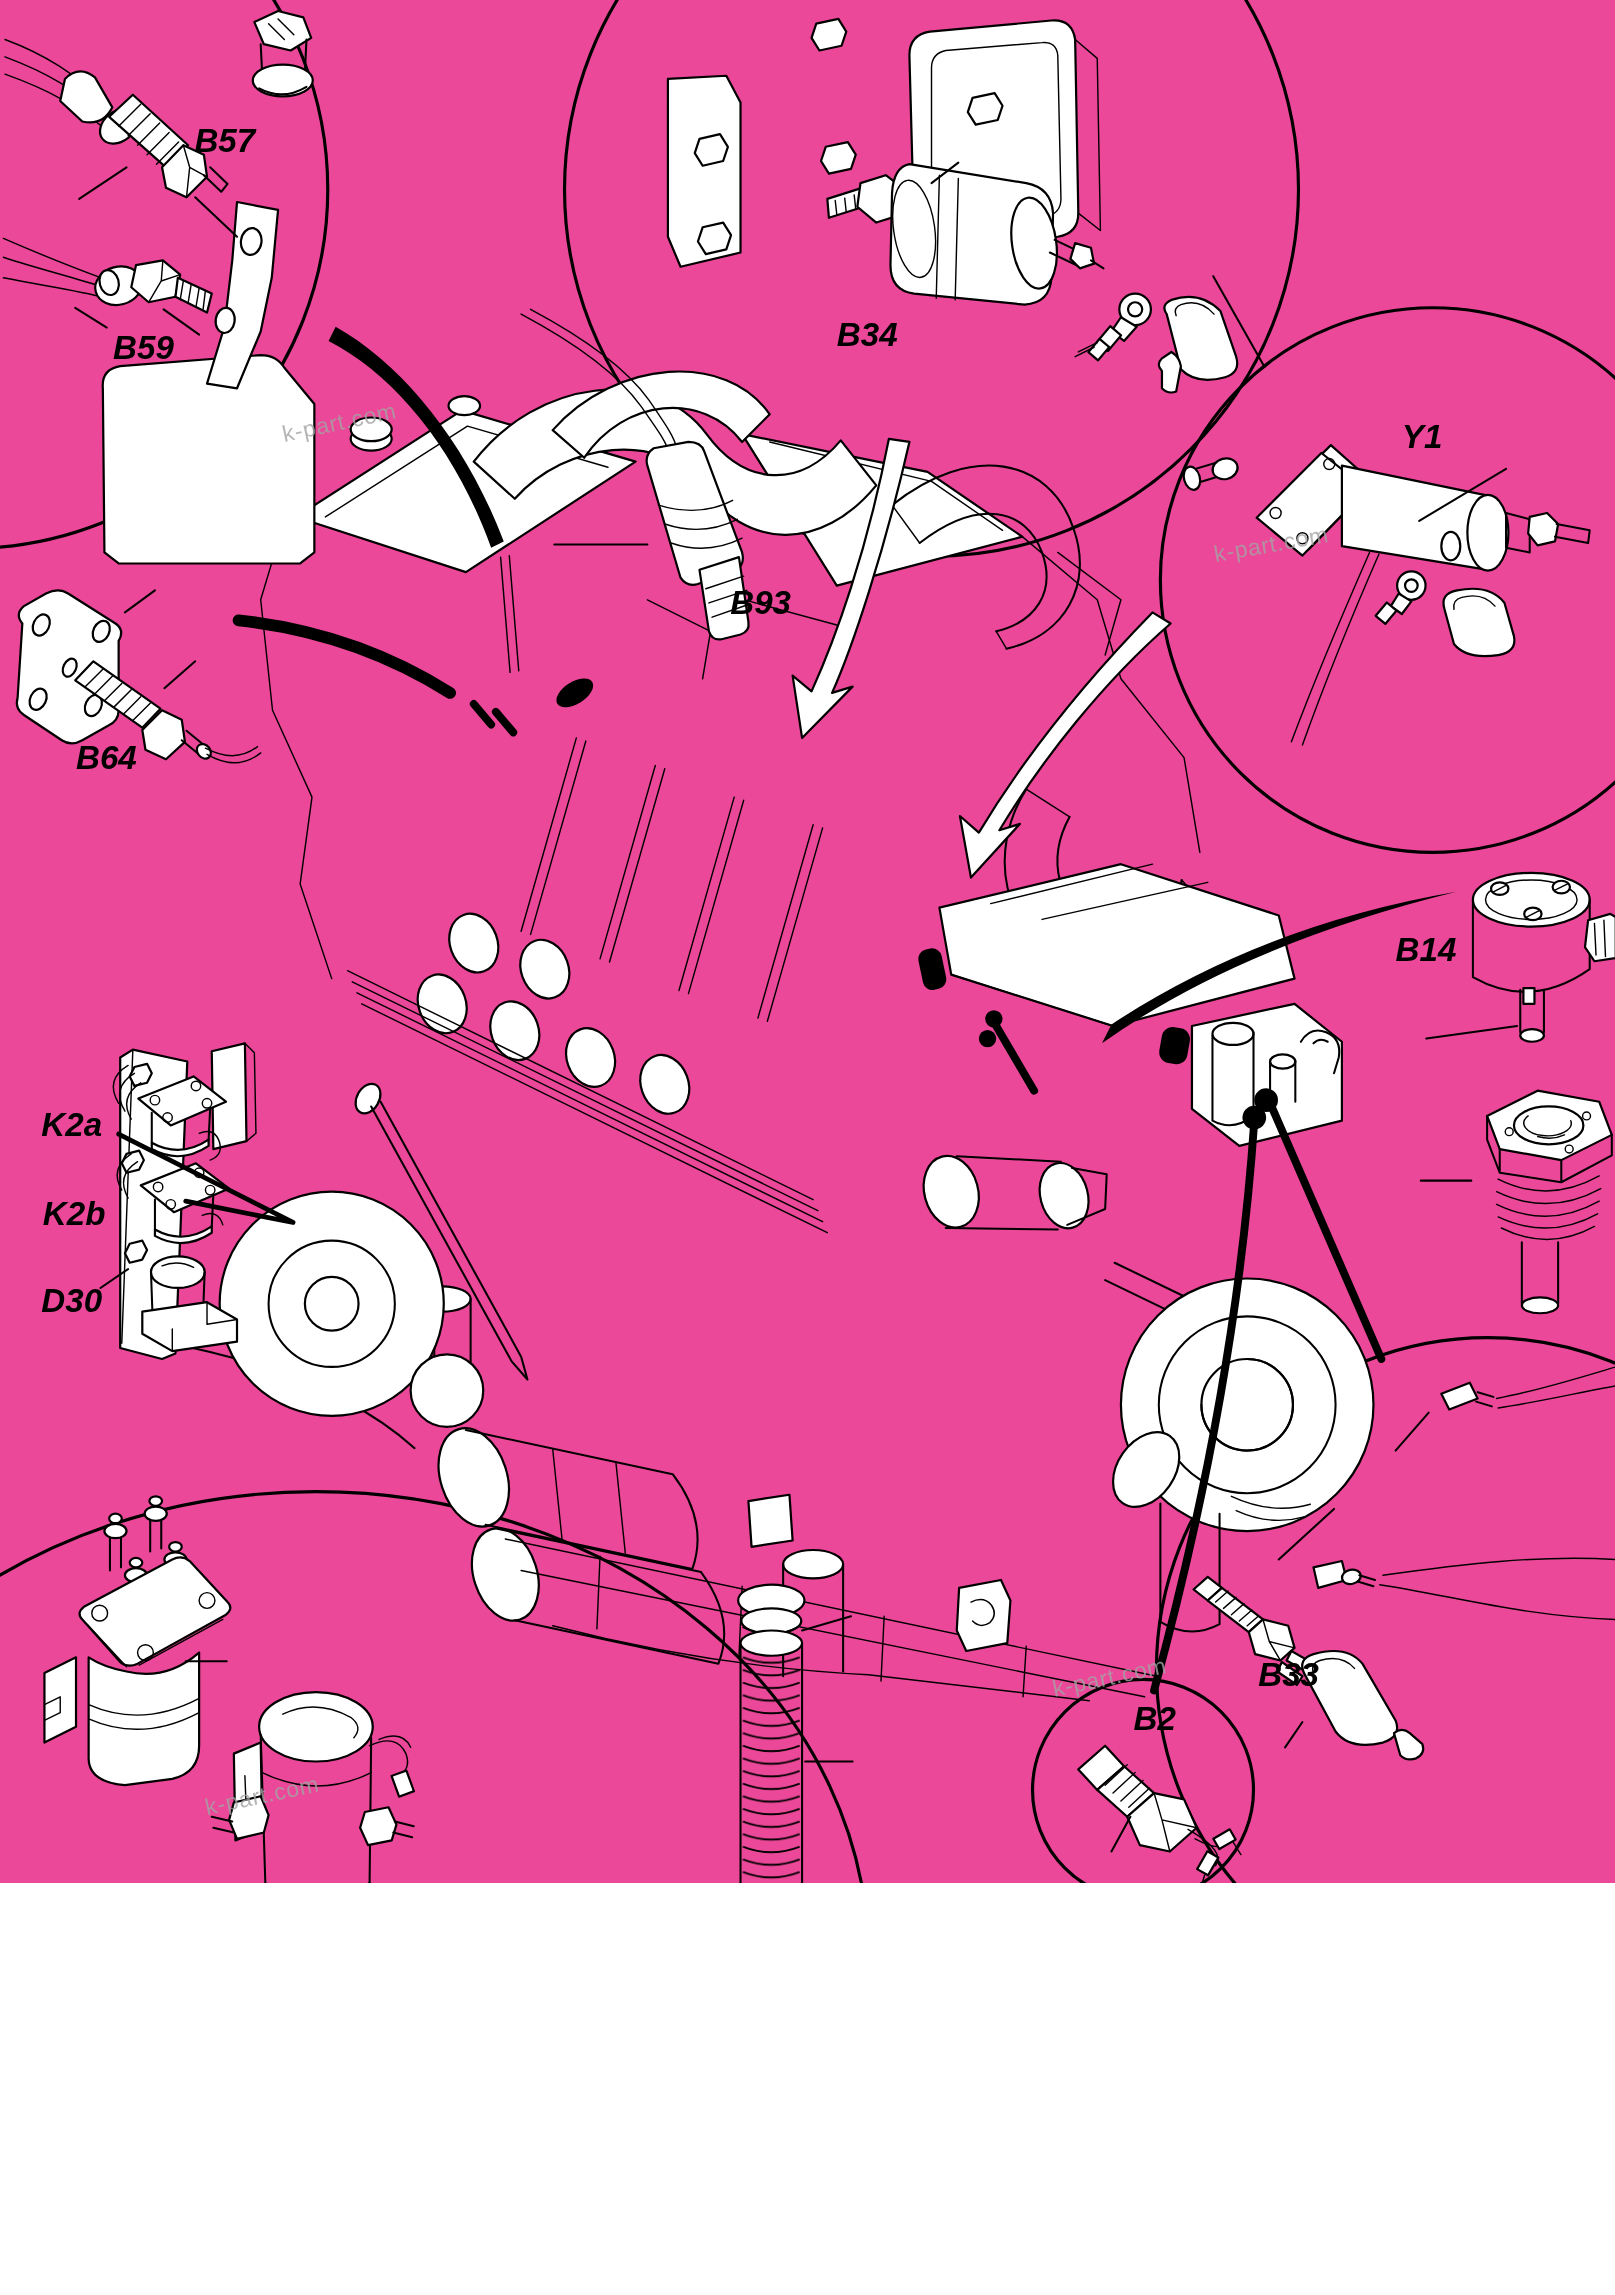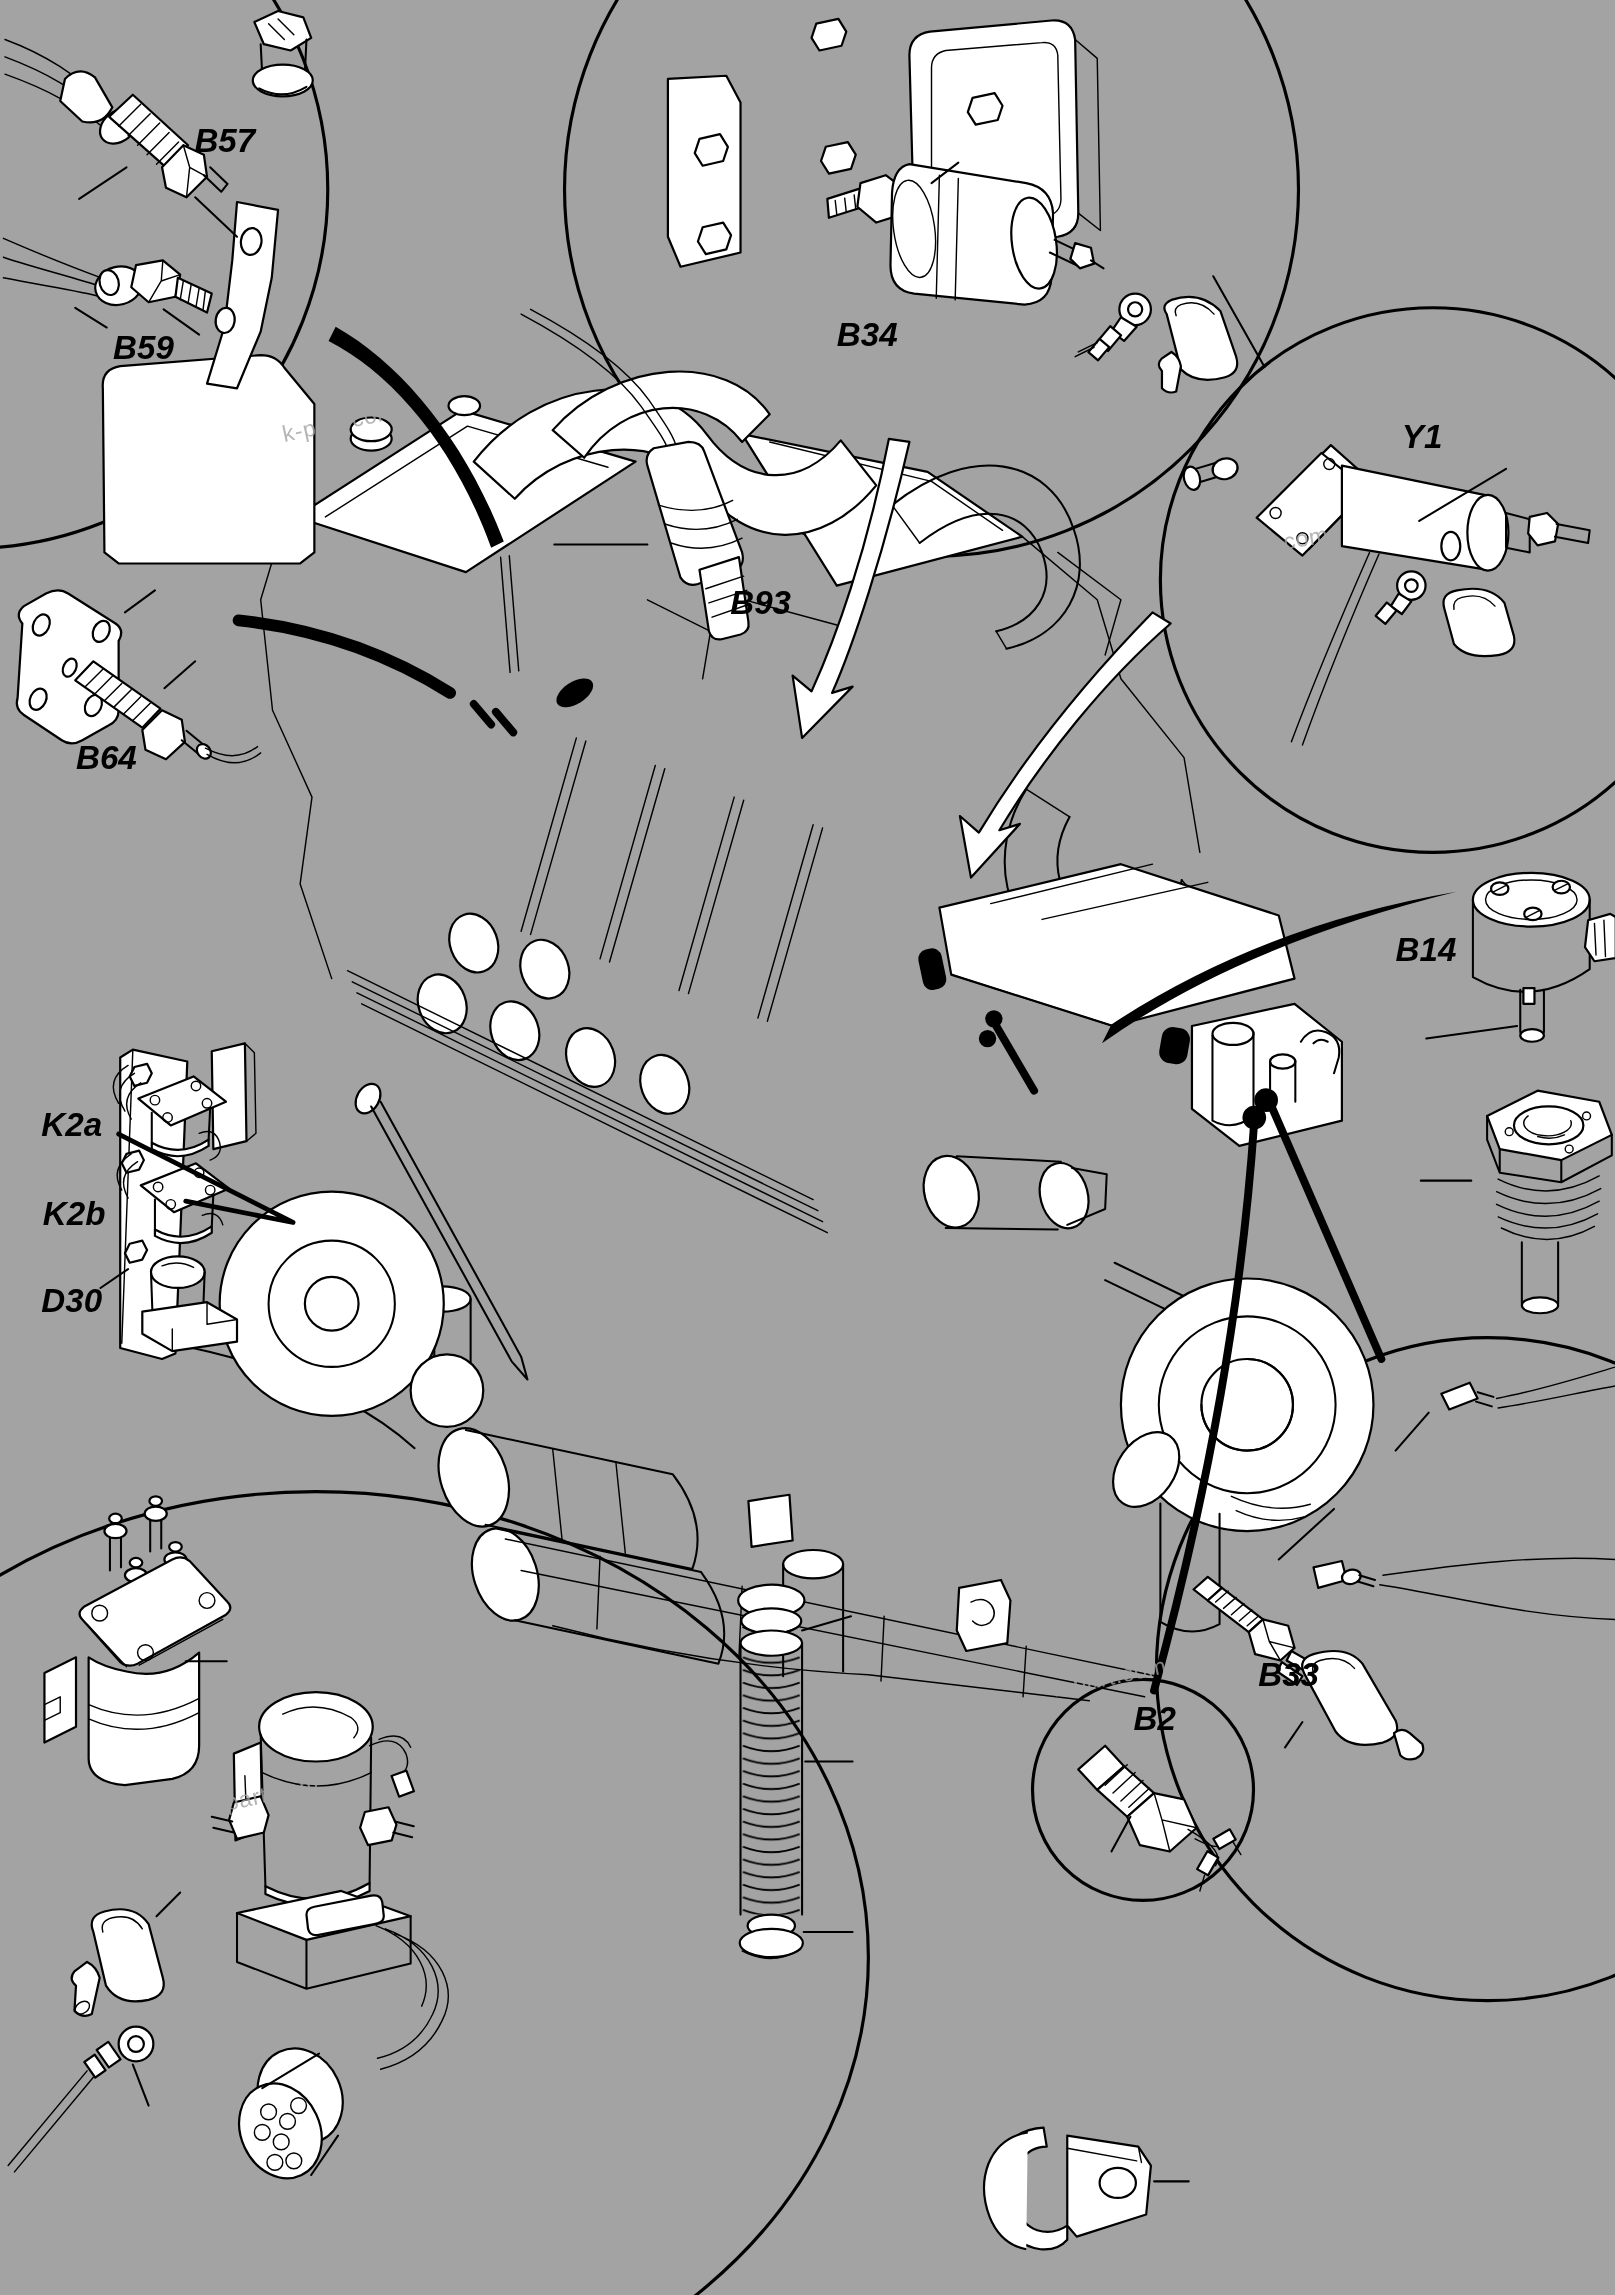--- a/index.html
+++ b/index.html
@@ -1,16 +1,16 @@
 <!DOCTYPE html>
 <html style="font-size:12.6px"><head>
 <meta charset="utf-8">
 <style>
   html,body{margin:0;padding:0;background:#ffffff;}
-  .stage{width:1616px;height:2295px;position:relative;background:#a3a3a3;overflow:hidden;}
+  .stage{width:1616px;height:1883px;position:relative;background:#ec4899;overflow:hidden;}
   svg{display:block}
   .ln{fill:none;stroke:#000;stroke-width:2.6;stroke-linecap:round;stroke-linejoin:round}
   .tn{fill:none;stroke:#000;stroke-width:1.8;stroke-linecap:round;stroke-linejoin:round}
   .fw{fill:#fff;stroke:#000;stroke-width:2.8;stroke-linejoin:round}
   .bal{fill:none;stroke:#000;stroke-width:4}
   .ldr{fill:none;stroke:#000;stroke-width:2.6;stroke-linecap:round}
   .thk{fill:none;stroke:#000;stroke-width:6;stroke-linecap:round}
   .cab{fill:none;stroke:#000;stroke-width:15;stroke-linecap:round}
   .cab2{fill:none;stroke:#000;stroke-width:10;stroke-linecap:round}
   .blk{fill:#000;stroke:none}

